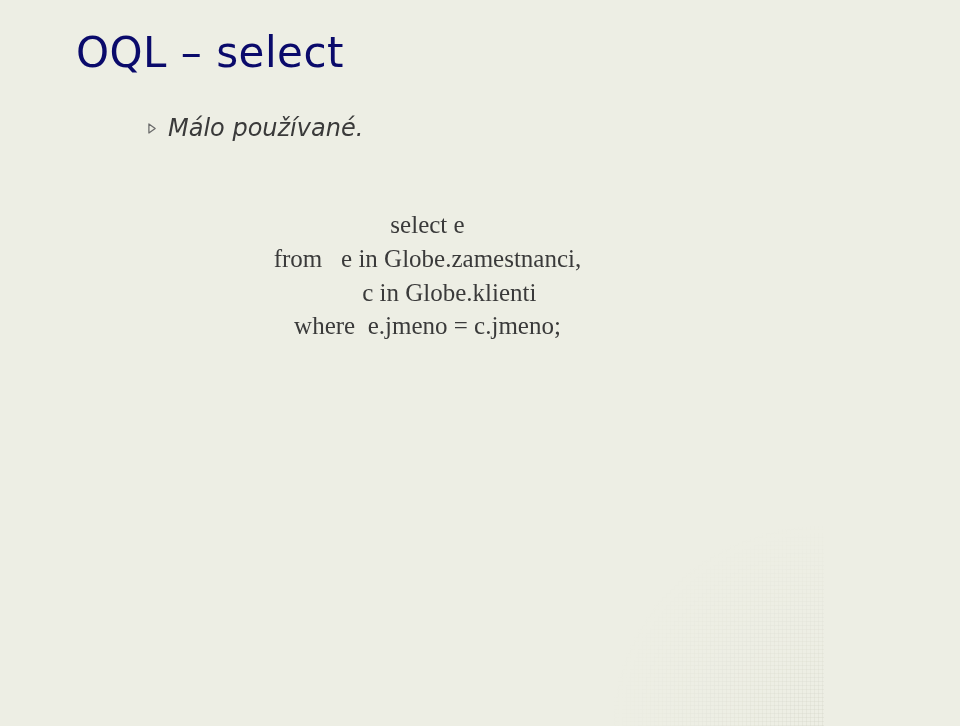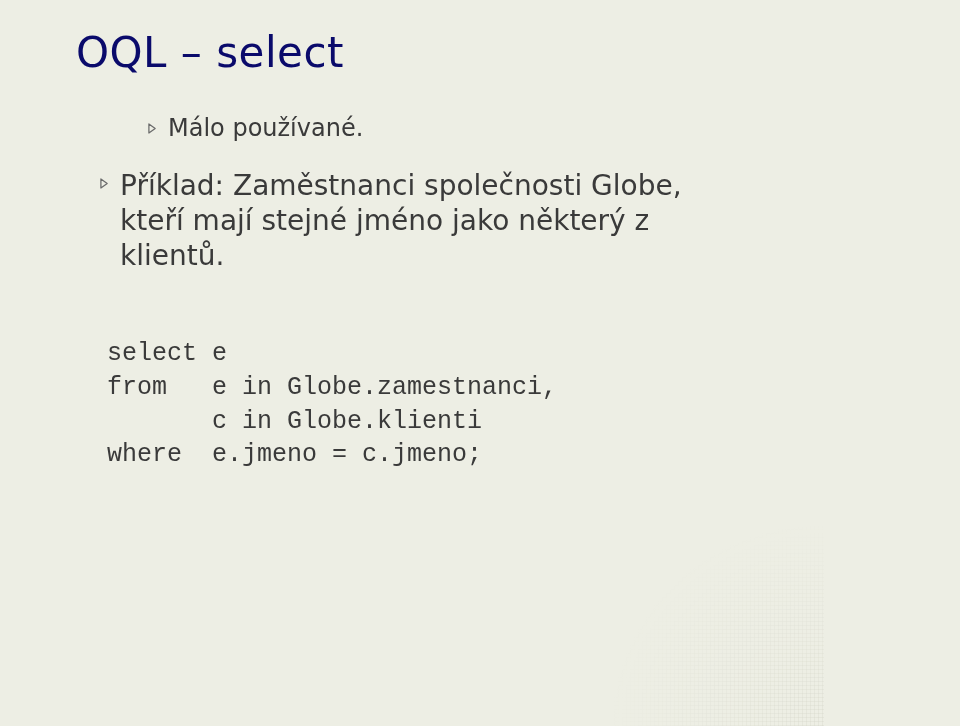--- a/index.html
+++ b/index.html
@@ -30,21 +30,22 @@
   .bullet-level1 {
     display: flex;
     align-items: flex-start;
     margin-left: 24px;
     margin-bottom: 6px;
   }
   .bullet-level2 {
     display: flex;
     align-items: flex-start;
     margin-left: 72px;
-    margin-bottom: 24px;
+    margin-bottom: 4px;
+    font-style: italic;
   }
   .arrow {
     flex: 0 0 auto;
     width: 20px;
     height: 30px;
     display: flex;
     align-items: center;
     justify-content: flex-start;
   }
   .arrow svg {
@@ -59,25 +60,26 @@
   }
   .l2-text {
     color: #3a3a3a;
     font-size: 24px;
     line-height: 1.3;
     font-family: Verdana, "DejaVu Sans", Arial, sans-serif;
   }
   .codeblock {
     margin-top: 64px;
     margin-left: 31px;
-    font-family: Liberation Mono, monospace;
+    font-family: Liberation Serif, serif;
     font-size: 25px;
     color: #3a3a3a;
     line-height: 1.35;
     white-space: pre;
+    text-align: center;
   }
   .texture {
     position: absolute;
     right: 0;
     bottom: 0;
     width: 210px;
     height: 200px;
     pointer-events: none;
     background:
       repeating-linear-gradient(0deg, rgba(160,160,140,0.10) 0 1px, transparent 1px 4px),
@@ -96,28 +98,20 @@
 
   <div class="bullet-level2">
     <span class="arrow">
       <svg viewBox="0 0 10 12">
           <path d="M1 1 L8 6 L1 11 Z" fill="none" stroke="#6b6b6b" stroke-width="1.4" stroke-linejoin="round"></path>
         </svg>
     </span>
     <div class="l2-text">Málo používané.</div>
   </div>
 
-  <div class="bullet-level1">
-    <span class="arrow">
-      <svg viewBox="0 0 10 12">
-          <path d="M1 1 L8 6 L1 11 Z" fill="none" stroke="#6b6b6b" stroke-width="1.4" stroke-linejoin="round"></path>
-        </svg>
-    </span>
-    <div class="l1-text">Příklad: Zaměstnanci společnosti Globe, kteří mají stejné jméno jako některý z klientů.</div>
-  </div>
 
   <div class="codeblock"><span>select e</span>
 <span>from   e in Globe.zamestnanci,</span>
 <span>       c in Globe.klienti</span>
 <span>where  e.jmeno = c.jmeno;</span></div>
 
   <div class="texture"></div>
 </div>
 
 </body></html>

